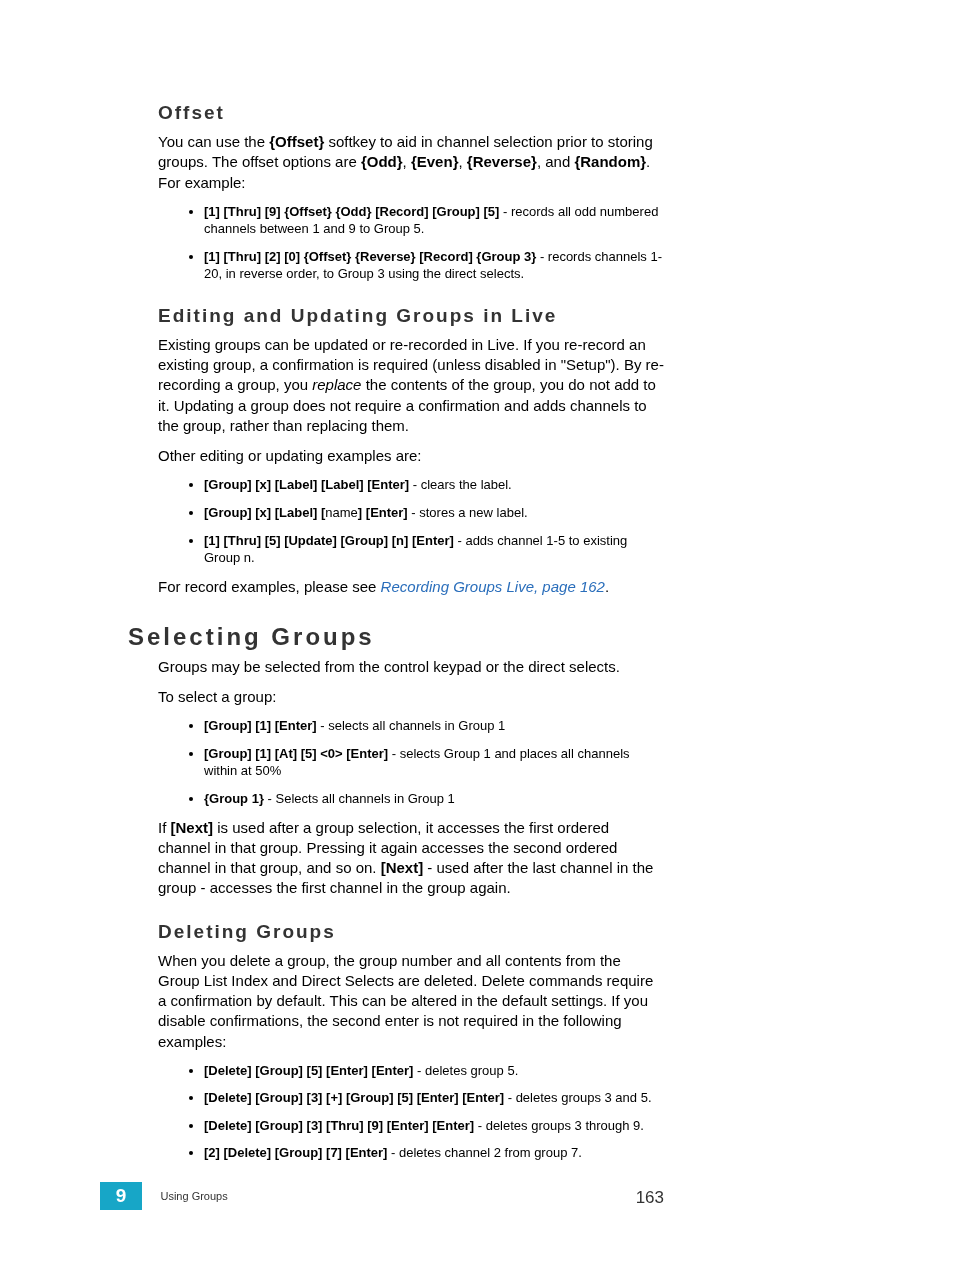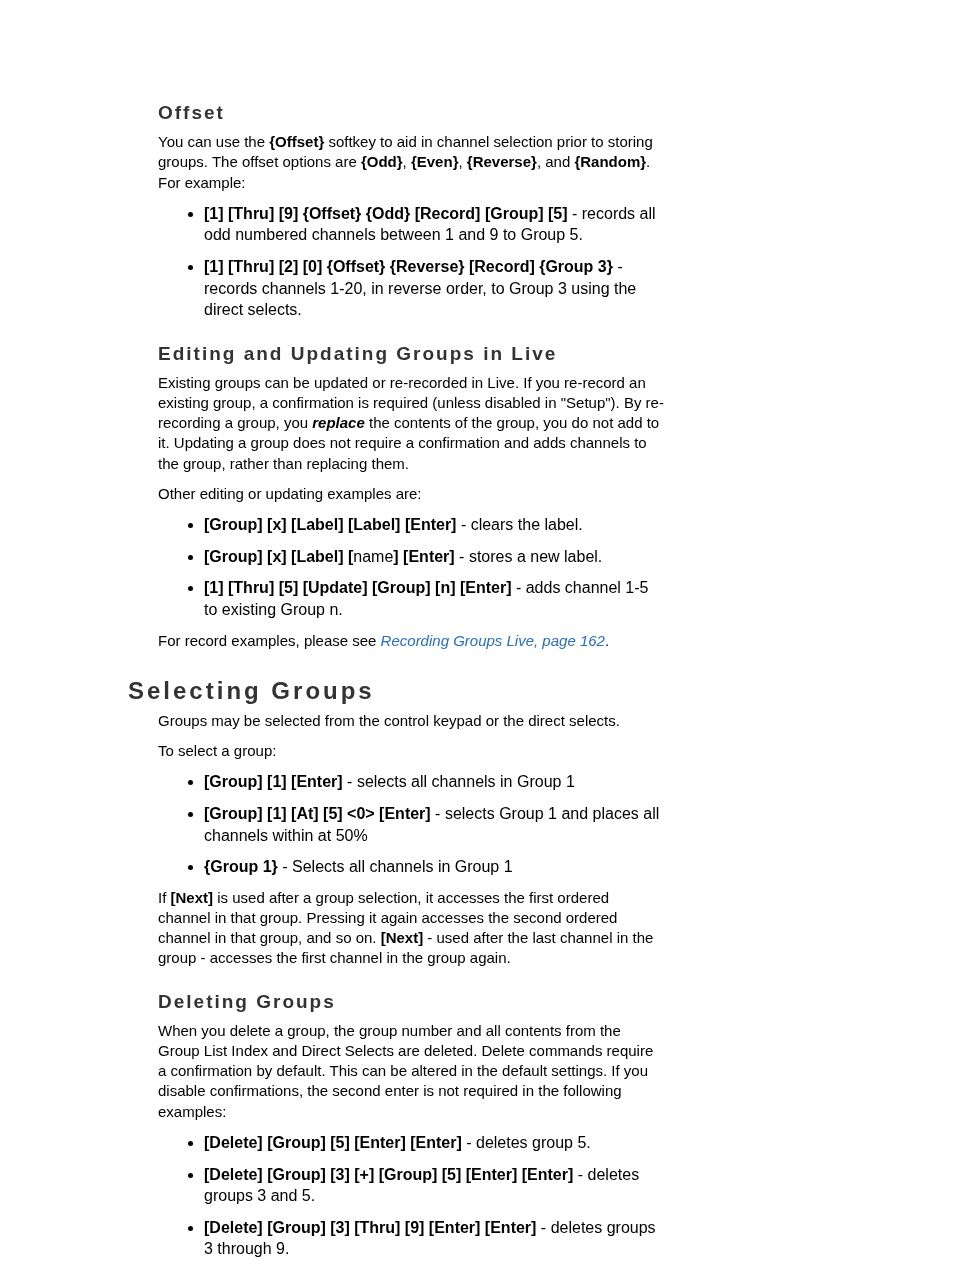--- a/index.html
+++ b/index.html
@@ -37,26 +37,26 @@
   p {
     font-size: 15px;
     line-height: 1.35;
     margin: 6px 0 10px 0;
   }
   ul {
     margin: 6px 0 10px 0;
     padding-left: 46px;
   }
   li {
-    font-size: 16px;
+    font-size: 13px;
     line-height: 1.35;
     margin: 6px 0 10px 0;
   }
   .b { font-weight: bold; margin-top: 29px; }
-  .i { font-style: italic; font-weight: bold; }
+  .i { font-style: italic; }
   .link {
     color: #2a6ebb;
     font-style: italic;
   }
   .footer {
     position: absolute;
     left: 100px;
     right: 100px;
     bottom: 60px;
     height: 30px;

